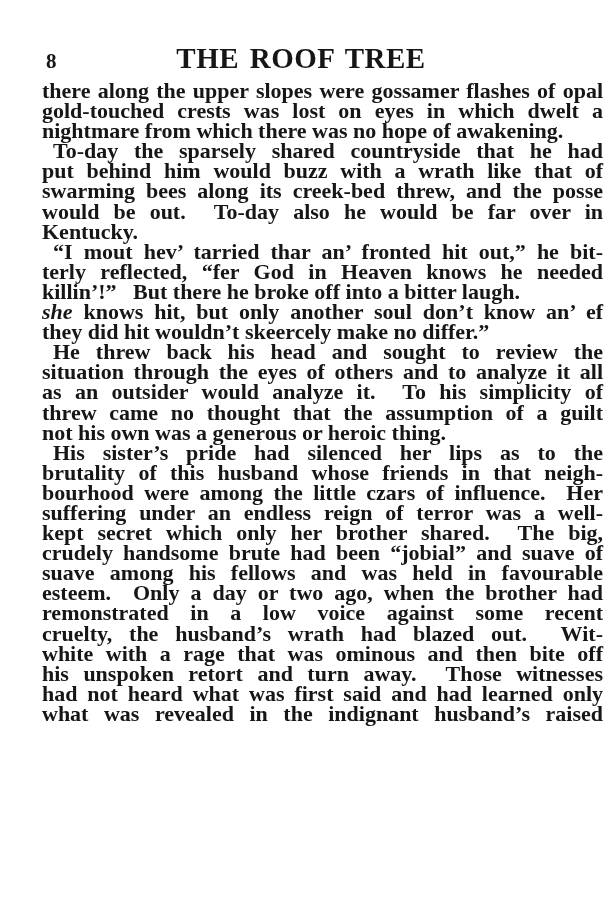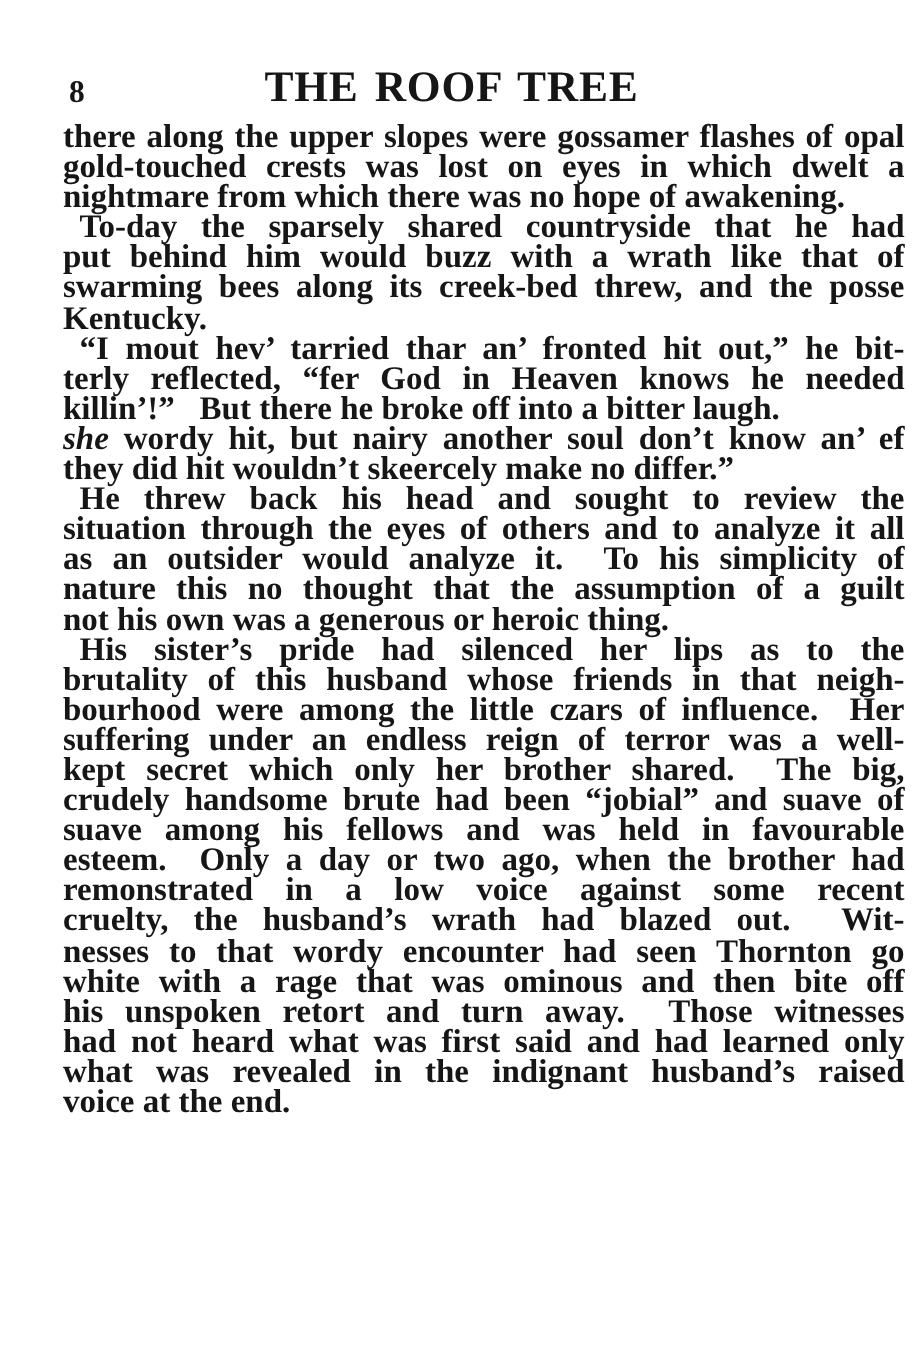--- a/index.html
+++ b/index.html
@@ -68,41 +68,40 @@
 <div class="page">
   <div class="pagenum">8</div>
   <div class="title">THE ROOF TREE</div>
   <div class="body">
       <div class="line j"><span>there along the upper slopes were gossamer flashes of opal</span></div>
       <div class="line j"><span>gold-touched crests was lost on eyes in which dwelt a</span></div>
       <div class="line"><span>nightmare from which there was no hope of awakening.</span></div>
       <div class="line j ind"><span>To-day the sparsely shared countryside that he had</span></div>
       <div class="line j"><span>put behind him would buzz with a wrath like that of</span></div>
       <div class="line j"><span>swarming bees along its creek-bed threw, and the posse</span></div>
+      <div class="line j"><span>would be out. &nbsp;To-day also he would be far over in</span></div>
       <div class="line"><span>Kentucky.</span></div>
       <div class="line j ind"><span>“I mout hev’ tarried thar an’ fronted hit out,” he bit-</span></div>
       <div class="line j"><span>terly reflected, “fer God in Heaven knows he needed</span></div>
       <div class="line"><span>killin’!” &nbsp; But there he broke off into a bitter laugh.</span></div>
-      <div class="line j"><span class="it">she</span><span> wordy hit, but nairy another soul don’t know an’ ef</span></div>
+      <div class="line j"><span class="it">she</span><span> knows hit, but only another soul don’t know an’ ef</span></div>
       <div class="line"><span>they did hit wouldn’t skeercely make no differ.”</span></div>
       <div class="line j ind"><span>He threw back his head and sought to review the</span></div>
       <div class="line j"><span>situation through the eyes of others and to analyze it all</span></div>
       <div class="line j"><span>as an outsider would analyze it. &nbsp;To his simplicity of</span></div>
-      <div class="line j"><span>nature this no thought that the assumption of a guilt</span></div>
+      <div class="line j"><span>threw came no thought that the assumption of a guilt</span></div>
       <div class="line"><span>not his own was a generous or heroic thing.</span></div>
       <div class="line j ind"><span>His sister’s pride had silenced her lips as to the</span></div>
       <div class="line j"><span>brutality of this husband whose friends in that neigh-</span></div>
       <div class="line j"><span>bourhood were among the little czars of influence. &nbsp;Her</span></div>
       <div class="line j"><span>suffering under an endless reign of terror was a well-</span></div>
       <div class="line j"><span>kept secret which only her brother shared. &nbsp;The big,</span></div>
       <div class="line j"><span>crudely handsome brute had been “jobial” and suave of</span></div>
       <div class="line j"><span>suave among his fellows and was held in favourable</span></div>
       <div class="line j"><span>esteem. &nbsp;Only a day or two ago, when the brother had</span></div>
       <div class="line j"><span>remonstrated in a low voice against some recent</span></div>
       <div class="line j"><span>cruelty, the husband’s wrath had blazed out. &nbsp;Wit-</span></div>
-      <div class="line j"><span>nesses to that wordy encounter had seen Thornton go</span></div>
       <div class="line j"><span>white with a rage that was ominous and then bite off</span></div>
       <div class="line j"><span>his unspoken retort and turn away. &nbsp;Those witnesses</span></div>
       <div class="line j"><span>had not heard what was first said and had learned only</span></div>
       <div class="line j"><span>what was revealed in the indignant husband’s raised</span></div>
-      <div class="line"><span>voice at the end.</span></div>
     </div>
 </div>
 
 </body></html>

